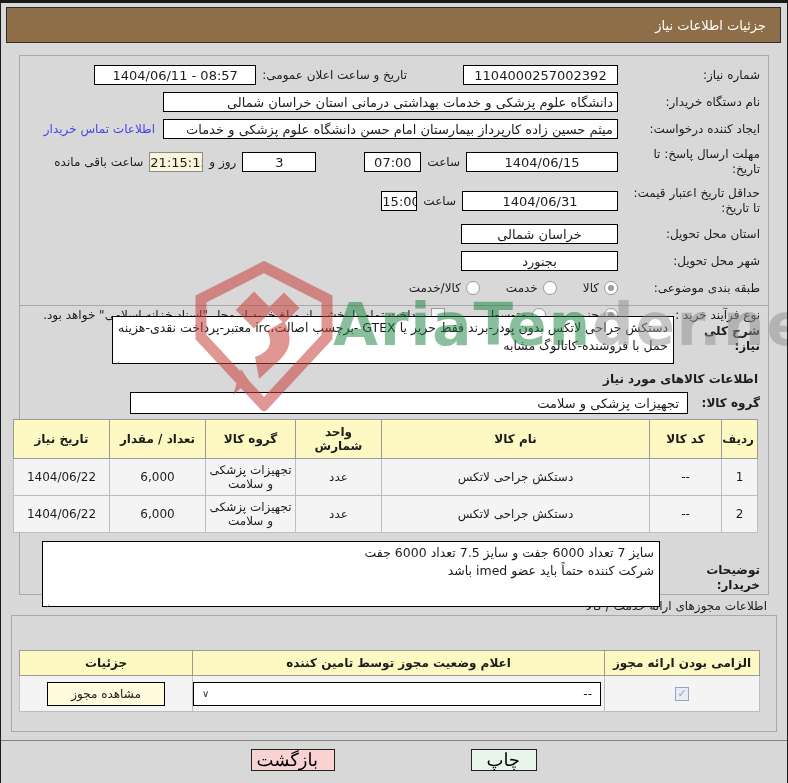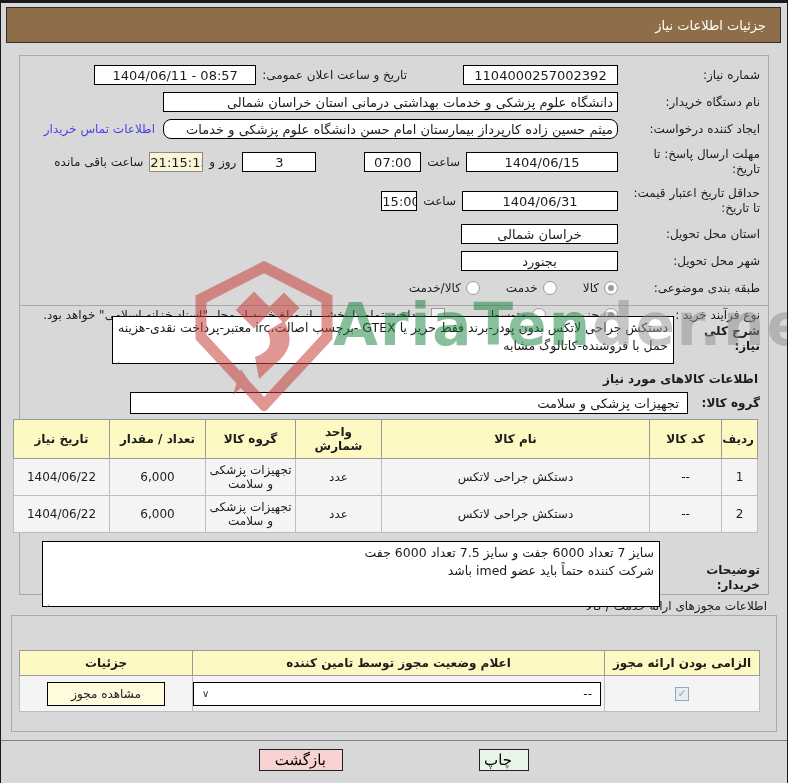--- a/index.html
+++ b/index.html
@@ -52,22 +52,22 @@
   table.grid{border-collapse:collapse;table-layout:fixed;width:740px;margin:4px 2px 0 auto;background:#f4f4f4;font-size:12px;}
   table.grid th{background:#fef9c3;font-weight:bold;border:1px solid #9a9a9a;padding:5px 3px;}
   table.grid td{border:1px solid #bdbdbd;padding:4px 3px;text-align:center;background:#f4f4f4;}
   
   .fakeselect{width:408px;height:24px;background:#fff;border:1px solid #000;display:flex;align-items:center;justify-content:space-between;box-sizing:border-box;padding:0 8px;margin:0 auto;}
   .fakeselect .arrow{font-size:10px;color:#333;}
   .btn-details{display:inline-block;width:118px;height:24px;line-height:22px;background:#fffbdc;border:1px solid #000;box-sizing:border-box;text-align:center;}
   
   .footrule{border:none;border-top:1px solid #808080;margin:8px 0 0 0;}
   .footer{display:flex;justify-content:center;gap:136px;margin-top:8px;}
-  .btn{height:22px;line-height:20px;border:1px solid #222;box-sizing:border-box;text-align:center;padding:0 16px;font-size:15px;}
-  .btn-print{background:#e8f5e9;width:50px;font-family:Liberation Serif, serif;}
+  .btn{height:22px;line-height:20px;border:1px solid #222;box-sizing:border-box;text-align:center;padding:0 16px;font-size:18px;}
+  .btn-print{background:#e8f5e9;width:66px;font-family:Liberation Serif, serif;}
   .btn-back{background:#f8d3d1;width:84px;}
   
   .wm{position:absolute;pointer-events:none;z-index:40;}
   .wm-text{top:288px;left:332px;font-size:58px;font-weight:bold;letter-spacing:2px;direction:ltr;white-space:nowrap;opacity:.5;}
   .wm-text .p1{color:#15803d;}
   .wm-text .p2{color:#8f8f8f;}
   .wm-logo{top:258px;left:188px;opacity:.55;}
 </style>
 </head>
 <body>
@@ -87,21 +87,21 @@
       <span class="tbox center ltr" style="width:162px;">1404/06/11 - 08:57</span>
     </div>
 
     <div class="row">
       <span class="flabel">نام دستگاه خریدار:</span>
       <span class="tbox" style="width:455px;padding:0 4px;">دانشگاه علوم پزشکی و خدمات بهداشتی درمانی استان خراسان شمالی</span>
     </div>
 
     <div class="row">
       <span class="flabel">ایجاد کننده درخواست:</span>
-      <span class="tbox" style="width:455px;padding:0 4px;border-radius:8px;">میثم  حسین زاده  کارپرداز بیمارستان امام حسن دانشگاه علوم پزشکی و خدمات</span>
+      <span class="tbox" style="width:455px;padding:0 4px;">میثم  حسین زاده  کارپرداز بیمارستان امام حسن دانشگاه علوم پزشکی و خدمات</span>
       <a href="#" class="contact">اطلاعات تماس خریدار</a>
     </div>
 
     <div class="row" style="min-height:34px;">
       <span class="flabel">مهلت ارسال پاسخ: تا تاریخ:</span>
       <span class="tbox center ltr" style="width:152px;">1404/06/15</span>
       <span class="lbl-sm">ساعت</span>
       <span class="tbox center ltr" style="width:57px;">07:00</span>
       <span class="tbox center ltr" style="width:74px;margin-right:48px;">3</span>
       <span class="lbl-sm">روز و</span>

